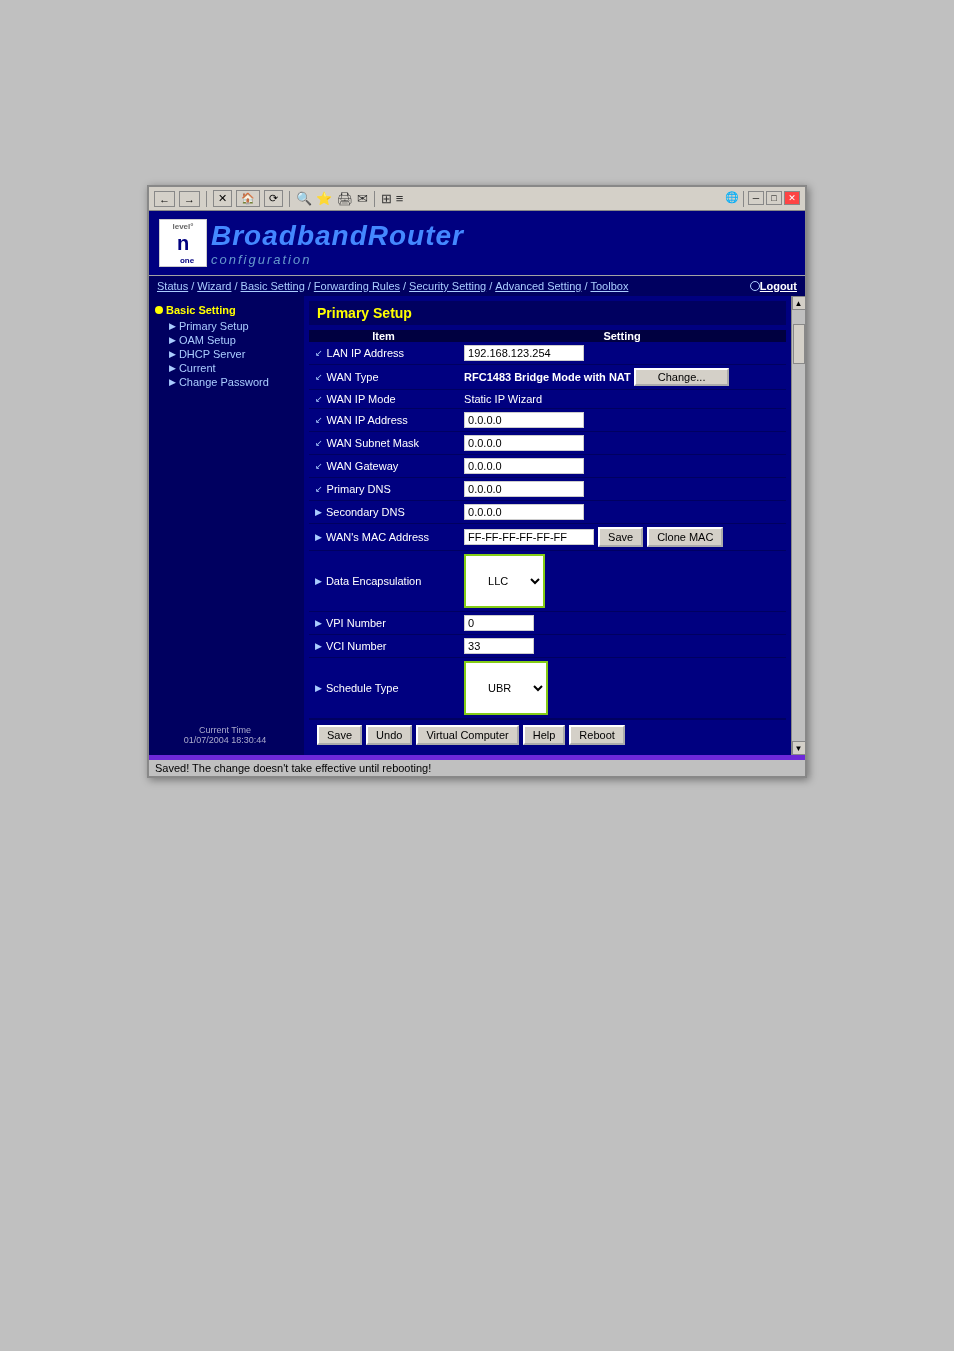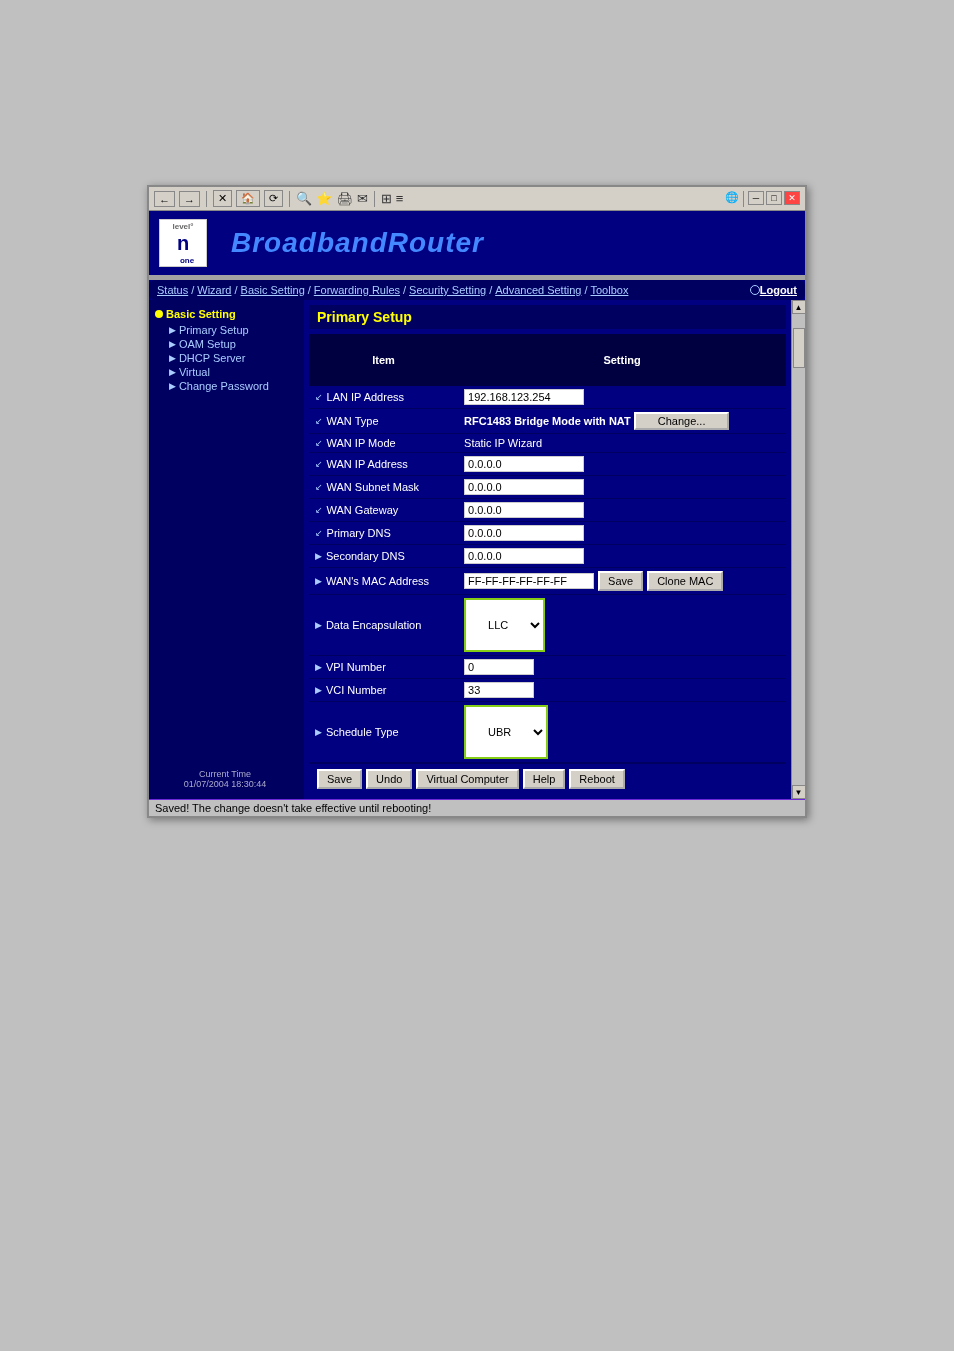--- a/index.html
+++ b/index.html
@@ -71,22 +71,22 @@
     .router-ui {
       background: #000080;
       min-height: 450px;
     }
 
     .router-header {
       background: #000080;
       padding: 8px 10px;
       display: flex;
       align-items: center;
-      gap: 24px;
-      border-bottom: 5px solid #a3a3a3;
+      gap: 4px;
+      border-bottom: 1px solid #a3a3a3;
     }
 
     .logo-box {
       background: #fff;
       width: 48px;
       height: 48px;
       display: flex;
       align-items: center;
       justify-content: center;
       font-size: 10px;
@@ -139,21 +139,20 @@
     }
 
     .nav-bar {
       background: #000060;
       padding: 4px 8px;
       font-size: 11px;
       color: #aaccff;
       display: flex;
       align-items: center;
       gap: 2px;
-      border-radius: 6px;
     }
 
     .nav-link {
       color: #aaccff;
       text-decoration: underline;
       cursor: pointer;
       font-size: 11px;
     }
 
     .nav-sep {
@@ -271,21 +270,21 @@
     }
 
     .form-table thead tr {
       background: #000040;
     }
 
     .form-table thead th {
       color: #fff;
       font-size: 11px;
       font-weight: bold;
-      padding: 20px 8px;
+      padding: 0 8px;
       text-align: center;
     }
 
     .form-table tbody tr {
       border-bottom: 1px solid #000060;
     }
 
     .form-table tbody td {
       padding: 3px 6px;
       color: #fff;
@@ -368,21 +367,21 @@
       gap: 4px;
       align-items: center;
       border-top: 1px solid #000060;
     }
 
     .status-bar {
       background: #c0c0c0;
       padding: 2px 6px;
       font-size: 11px;
       color: #000;
-      border-top: 1px solid #6d28d9;
+      border-top: 5px solid #6d28d9;
     }
 
     .scrollbar-track {
       width: 14px;
       background: #c0c0c0;
       border-left: 1px solid #888;
       display: flex;
       flex-direction: column;
       align-items: center;
     }
@@ -449,20 +448,21 @@
     <div class="router-header">
       <div class="logo-box">
         <div class="logo-inner">
           <span class="logo-level">level°</span>
           <span class="logo-n">n</span>
           <span class="logo-one">one</span>
         </div>
       </div>
       <div class="brand-title">
         <h1>BroadbandRouter</h1>
+        <div class="brand-subtitle">configuration</div>
       </div>
     </div>
 
     <div class="nav-bar">
       <span class="nav-link">Status</span>
       <span class="nav-sep">/</span>
       <span class="nav-link">Wizard</span>
       <span class="nav-sep">/</span>
       <span class="nav-link">Basic Setting</span>
       <span class="nav-sep">/</span>
@@ -494,21 +494,21 @@
           <div class="sidebar-item">
             <span class="sidebar-arrow">▶</span>
             <span>OAM Setup</span>
           </div>
           <div class="sidebar-item">
             <span class="sidebar-arrow">▶</span>
             <span>DHCP Server</span>
           </div>
           <div class="sidebar-item">
             <span class="sidebar-arrow">▶</span>
-            <span>Virtual</span>
+            <span>Current</span>
           </div>
           <div class="sidebar-item">
             <span class="sidebar-arrow">▶</span>
             <span>Change Password</span>
           </div>
         </div>
 
         <div class="sidebar-time">
           <div>Current Time</div>
           <div>01/07/2004 18:30:44</div>

